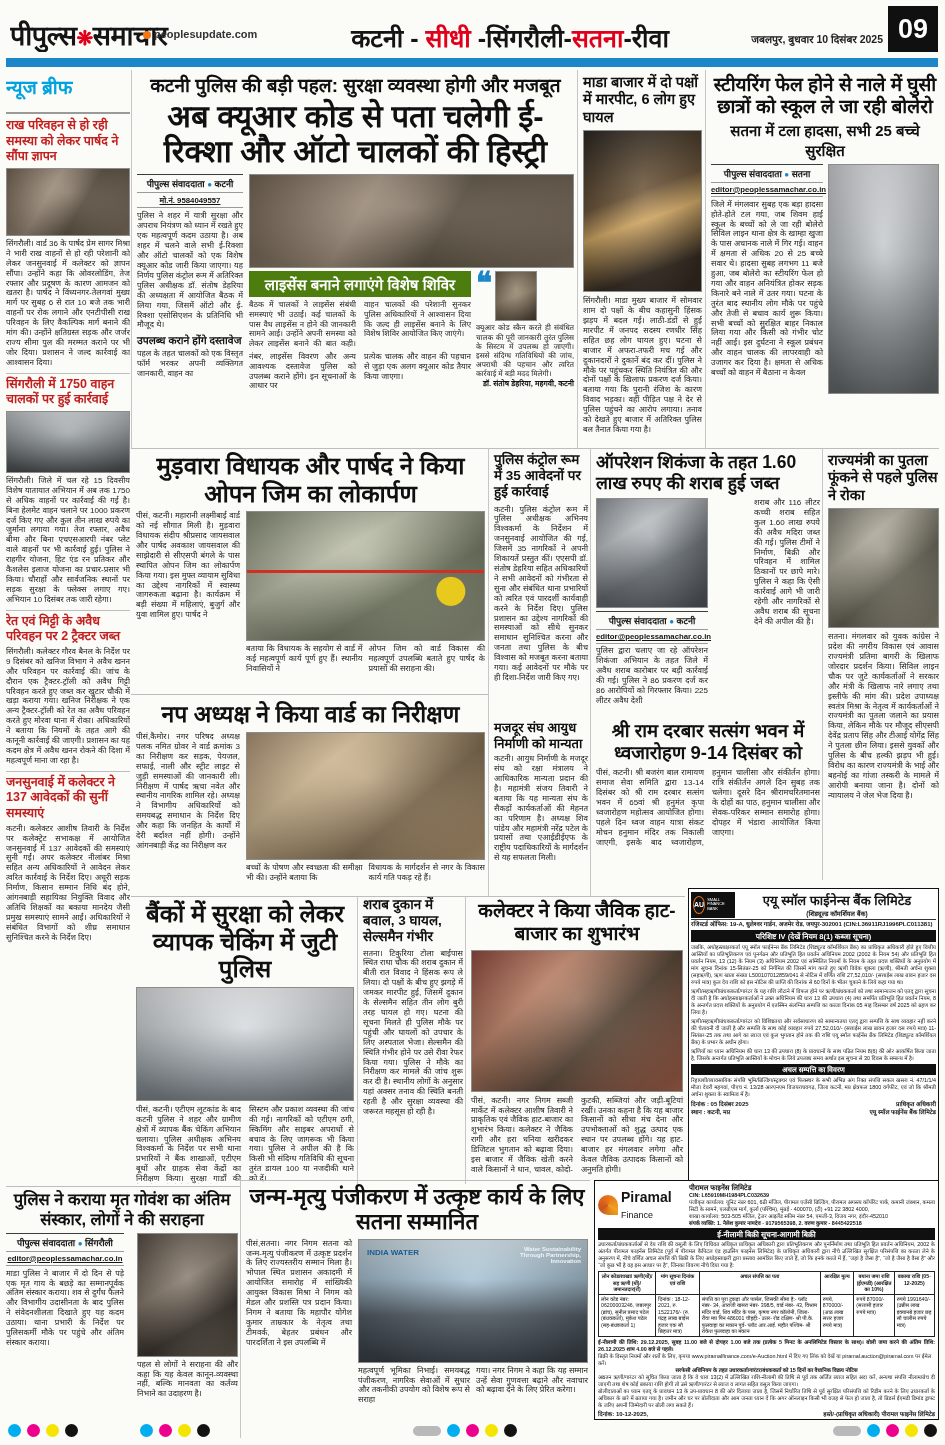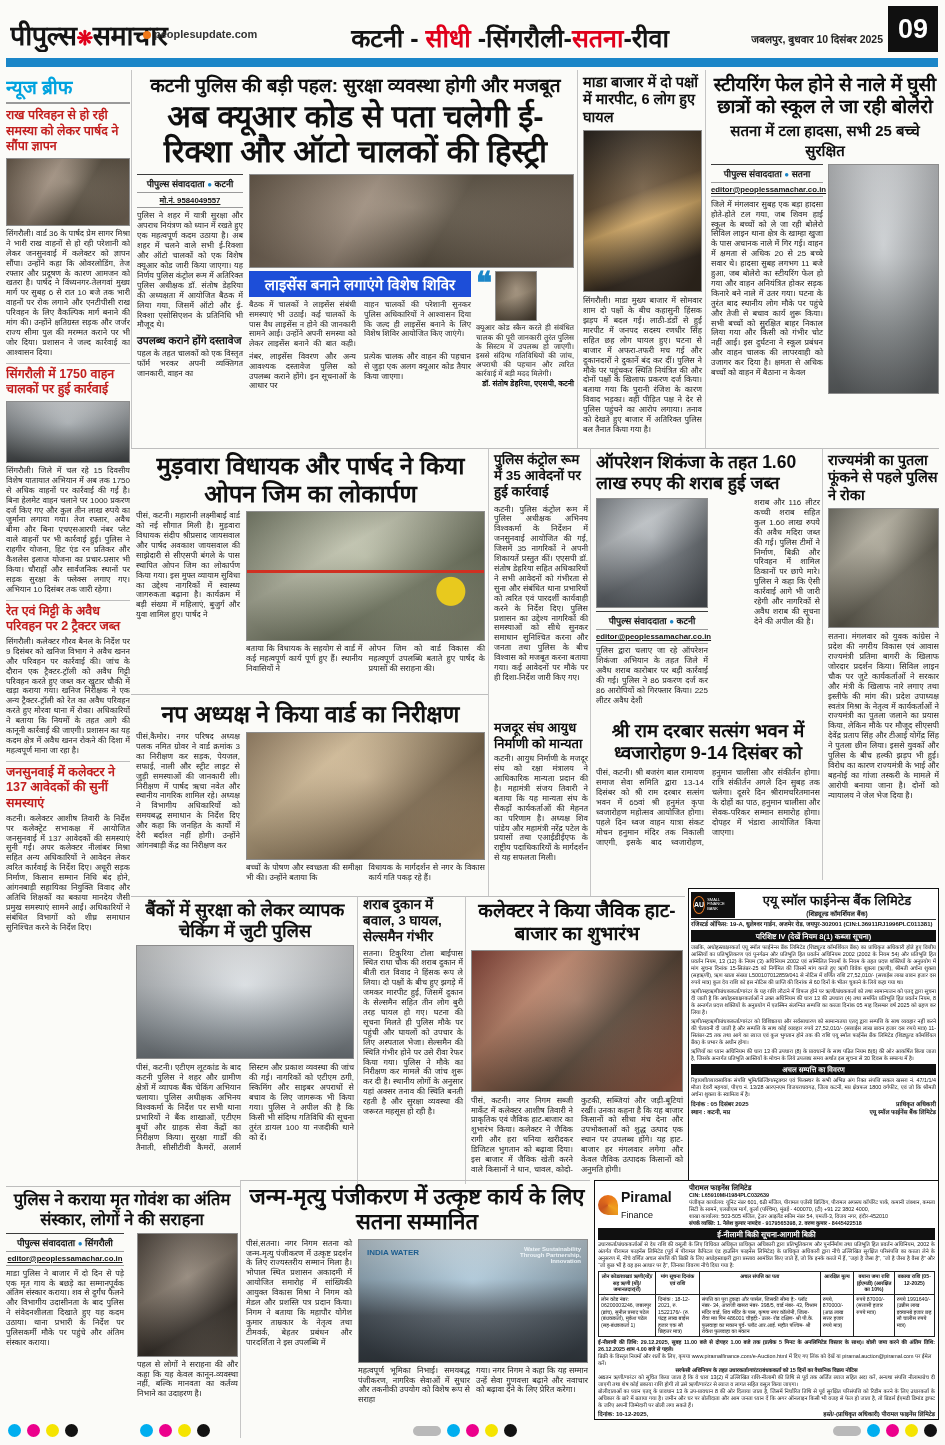--- a/index.html
+++ b/index.html
@@ -40,21 +40,21 @@
   .ph-market{background:linear-gradient(135deg,#9c4f42,#c98b6f 30%,#5e4a3a 60%,#b86c52);}
   .ph-squat{background:linear-gradient(150deg,#9aa0a6,#c3c8cc 30%,#70767c 60%,#555a60);}
   .ph-award{background:linear-gradient(180deg,#d5e6f0,#a8c4d6 32%,#55606a 62%,#3c444c);}
   .ph-govansh{background:linear-gradient(150deg,#5b5148,#8a7d6f 40%,#3f3831 70%,#6e6458);}
   .ph-officer{background:linear-gradient(160deg,#6f5f4c,#9c8a72 50%,#4f4436);}
   
   .byline{font-size:9px;font-weight:bold;text-align:center;border-top:1.6px solid #3c3c3c;border-bottom:1px solid #9a9a9a;padding:2px 0;}
   .byline .bdot{color:#1b86c8;font-size:8px;}
   .bymail{font-size:7.8px;font-weight:bold;text-align:center;border-bottom:1px solid #9a9a9a;padding:2px 0;text-decoration:underline;}
   
-  .bluebox-title{background:#1d4ed8;color:#fff;font-weight:bold;font-size:15px;text-align:center;padding:3px 2px;}
+  .bluebox-title{background:#4d7c0f;color:#fff;font-weight:bold;font-size:15px;text-align:center;padding:3px 2px;}
   .twocol{column-count:2;column-gap:8px;}
   .quote-mark{color:#1b86c8;font-size:30px;line-height:.8;font-weight:bold;}
   .qattrib{font-weight:bold;font-size:7.6px;text-align:right;}
   
   .adbox{border:1.4px solid #111;background:#fff;}
   .adbar{background:#101010;color:#fff;font-weight:bold;text-align:center;}
   .t6{font-size:6px;line-height:1.28;}
   .t5{font-size:5.4px;line-height:1.3;}
   table.piramal{border-collapse:collapse;width:100%;}
   table.piramal th,table.piramal td{border:1px solid #222;font-size:5.2px;line-height:1.25;padding:1px 2px;vertical-align:top;text-align:left;}
@@ -77,21 +77,21 @@
     <div class="abs site" style="left:143px;top:28px;width:150px;height:16px;"><span class="dot"></span><span>peoplesupdate.com</span></div>
     <div class="abs regions center" style="left:300px;top:20px;width:420px;height:34px;">
       <span>कटनी</span> <span>-</span> <span class="red">सीधी</span> <span>-</span><span>सिंगरौली</span><span>-</span><span class="red">सतना</span><span>-</span><span>रीवा</span>
     </div>
     <div class="abs dateline" style="left:745px;top:32px;width:138px;height:14px;text-align:right;">जबलपुर, बुधवार 10 दिसंबर 2025</div>
     <div class="abs pagebox" style="left:888px;top:6px;width:50px;height:46px;">09</div>
   </header>
   <div class="abs bluebar" style="left:6px;top:58px;width:932px;height:9px;"></div>
 
   <section class="abs" style="left:6px;top:74px;width:124px;height:1106px;">
-    <h3 style="font-size:19px;color:#00a3df;border-bottom:2px solid #9a9a9a;padding-bottom:2px;">न्यूज ब्रीफ</h3>
+    <h3 style="font-size:19px;color:#00a3df;border-bottom:2px solid #9a9a9a;padding-bottom:12px;">न्यूज ब्रीफ</h3>
     <div style="margin-top:4px;">
       <h4 class="hl-red">राख परिवहन से हो रही समस्या को लेकर पार्षद ने सौंपा ज्ञापन</h4>
       <div class="photo ph-meeting" style="height:66px;margin:3px 0;"></div>
       <p class="bt">सिंगरौली। वार्ड 36 के पार्षद प्रेम सागर मिश्रा ने भारी राख वाहनों से हो रही परेशानी को लेकर जनसुनवाई में कलेक्टर को ज्ञापन सौंपा। उन्होंने कहा कि ओवरलोडिंग, तेज रफ्तार और प्रदूषण के कारण आमजन को खतरा है। पार्षद ने विंध्यनगर-तेलगवां मुख्य मार्ग पर सुबह 6 से रात 10 बजे तक भारी वाहनों पर रोक लगाने और एनटीपीसी राख परिवहन के लिए वैकल्पिक मार्ग बनाने की मांग की। उन्होंने क्षतिग्रस्त सड़क और जर्जर राज्य सीमा पुल की मरम्मत कराने पर भी जोर दिया। प्रशासन ने जल्द कार्रवाई का आश्वासन दिया।</p>
     </div>
     <div class="hline-t" style="margin-top:5px;padding-top:3px;">
       <h4 class="hl-red">सिंगरौली में 1750 वाहन चालकों पर हुई कार्रवाई</h4>
       <div class="photo ph-street" style="height:60px;margin:3px 0;"></div>
       <p class="bt">सिंगरौली। जिले में चल रहे 15 दिवसीय विशेष यातायात अभियान में अब तक 1750 से अधिक वाहनों पर कार्रवाई की गई है। बिना हेलमेट वाहन चलाने पर 1000 प्रकरण दर्ज किए गए और कुल तीन लाख रुपये का जुर्माना लगाया गया। तेज रफ्तार, अवैध बीमा और बिना एचएसआरपी नंबर प्लेट वाले वाहनों पर भी कार्रवाई हुई। पुलिस ने राहगीर योजना, हिट एंड रन प्रतिकर और कैशलेस इलाज योजना का प्रचार-प्रसार भी किया। चौराहों और सार्वजनिक स्थानों पर सड़क सुरक्षा के फ्लेक्स लगाए गए। अभियान 10 दिसंबर तक जारी रहेगा।</p>
     </div>
@@ -126,21 +126,21 @@
               <p class="bt">नंबर, लाइसेंस विवरण और अन्य आवश्यक दस्तावेज पुलिस को उपलब्ध कराने होंगे। इन सूचनाओं के आधार पर</p>
               <p class="bt">प्रत्येक चालक और वाहन की पहचान से जुड़ा एक अलग क्यूआर कोड तैयार किया जाएगा।</p>
             </div>
           </div>
           <div style="flex:1;">
             <div style="display:flex;gap:3px;">
               <span class="quote-mark">❝</span>
               <div class="photo ph-officer" style="width:40px;height:48px;"></div>
             </div>
             <p class="bt" style="font-size:7.4px;margin-top:2px;">क्यूआर कोड स्कैन करते ही संबंधित चालक की पूरी जानकारी तुरंत पुलिस के सिस्टम में उपलब्ध हो जाएगी। इससे संदिग्ध गतिविधियों की जांच, अपराधी की पहचान और त्वरित कार्रवाई में बड़ी मदद मिलेगी।</p>
-            <p class="qattrib">डॉ. संतोष डेहरिया, एएसपी, कटनी</p>
+            <p class="qattrib">डॉ. संतोष डेहरिया, महगवी, कटनी</p>
           </div>
         </div>
       </div>
     </div>
   </section>
 
   <section class="abs vline-l" style="left:577px;top:70px;width:128px;height:378px;padding:4px 3px 0 5px;">
     <h3 class="hl-k" style="font-size:14.5px;line-height:1.2;">माडा बाजार में दो पक्षों में मारपीट, 6 लोग हुए घायल</h3>
     <div class="photo ph-night" style="height:160px;margin:4px 0;"></div>
     <p class="bt">सिंगरौली। माडा मुख्य बाजार में सोमवार शाम दो पक्षों के बीच कहासुनी हिंसक झड़प में बदल गई। लाठी-डंडों से हुई मारपीट में जनपद सदस्य रणधीर सिंह सहित छह लोग घायल हुए। घटना से बाजार में अफरा-तफरी मच गई और दुकानदारों ने दुकानें बंद कर दीं। पुलिस ने मौके पर पहुंचकर स्थिति नियंत्रित की और दोनों पक्षों के खिलाफ प्रकरण दर्ज किया। बताया गया कि पुरानी रंजिश के कारण विवाद भड़का। वहीं पीड़ित पक्ष ने देर से पुलिस पहुंचने का आरोप लगाया। तनाव को देखते हुए बाजार में अतिरिक्त पुलिस बल तैनात किया गया है।</p>
@@ -217,21 +217,21 @@
     <h3 class="hl-k" style="font-size:13px;line-height:1.2;">मजदूर संघ आयुध निर्माणी को मान्यता</h3>
     <p class="bt" style="margin-top:3px;">कटनी। आयुध निर्माणी के मजदूर संघ को रक्षा मंत्रालय ने आधिकारिक मान्यता प्रदान की है। महामंत्री संजय तिवारी ने बताया कि यह मान्यता संघ के सैकड़ों कार्यकर्ताओं की मेहनत का परिणाम है। अध्यक्ष शिव पांडेय और महामंत्री नरेंद्र पटेल के प्रयासों तथा एआईडीईएफ के राष्ट्रीय पदाधिकारियों के मार्गदर्शन से यह सफलता मिली।</p>
   </section>
 
   <section class="abs vline-l" style="left:590px;top:718px;width:232px;height:178px;padding:2px 2px 0 5px;">
     <h2 class="hl-k center" style="font-size:18.5px;line-height:1.2;">श्री राम दरबार सत्संग भवन में ध्वजारोहण 9-14 दिसंबर को</h2>
     <p class="bt twocol" style="margin-top:4px;">पीसं, कटनी। श्री बजरंग बाल रामायण समाज सेवा समिति द्वारा 13-14 दिसंबर को श्री राम दरबार सत्संग भवन में 65वां श्री हनुमंत कृपा ध्वजारोहण महोत्सव आयोजित होगा। पहले दिन ध्वज वाहन यात्रा संकट मोचन हनुमान मंदिर तक निकाली जाएगी, इसके बाद ध्वजारोहण, हनुमान चालीसा और संकीर्तन होगा। रात्रि संकीर्तन अगले दिन सुबह तक चलेगा। दूसरे दिन श्रीरामचरितमानस के दोहों का पाठ, हनुमान चालीसा और सेवक-परिकर सम्मान समारोह होगा। दोपहर में भंडारा आयोजित किया जाएगा।</p>
   </section>
 
   <section class="abs hline-t" style="left:131px;top:896px;width:226px;height:288px;padding:3px 3px 0 5px;">
-    <h2 class="hl-k center" style="font-size:18px;line-height:1.15;">बैंकों में सुरक्षा को लेकर व्यापक चेकिंग में जुटी पुलिस</h2>
+    <h2 class="hl-k center" style="font-size:24px;line-height:1.15;">बैंकों में सुरक्षा को लेकर व्यापक चेकिंग में जुटी पुलिस</h2>
     <div class="photo ph-bank" style="height:112px;margin:4px 0;"></div>
     <p class="bt twocol">पीसं, कटनी। एटीएम लूटकांड के बाद कटनी पुलिस ने शहर और ग्रामीण क्षेत्रों में व्यापक बैंक चेकिंग अभियान चलाया। पुलिस अधीक्षक अभिनय विश्वकर्मा के निर्देश पर सभी थाना प्रभारियों ने बैंक शाखाओं, एटीएम बूथों और ग्राहक सेवा केंद्रों का निरीक्षण किया। सुरक्षा गार्डों की तैनाती, सीसीटीवी कैमरों, अलार्म सिस्टम और प्रकाश व्यवस्था की जांच की गई। नागरिकों को एटीएम ठगी, स्किमिंग और साइबर अपराधों से बचाव के लिए जागरूक भी किया गया। पुलिस ने अपील की है कि किसी भी संदिग्ध गतिविधि की सूचना तुरंत डायल 100 या नजदीकी थाने को दें।</p>
   </section>
 
   <section class="abs vline-l hline-t" style="left:357px;top:896px;width:108px;height:288px;padding:0 2px 0 5px;">
     <h3 class="hl-k" style="font-size:13.5px;line-height:1.2;">शराब दुकान में बवाल, 3 घायल, सेल्समैन गंभीर</h3>
     <p class="bt" style="margin-top:3px;">सतना। टिकुरिया टोला बाईपास स्थित राधा चौक की शराब दुकान में बीती रात विवाद ने हिंसक रूप ले लिया। दो पक्षों के बीच हुए झगड़े में जमकर मारपीट हुई, जिसमें दुकान के सेल्समैन सहित तीन लोग बुरी तरह घायल हो गए। घटना की सूचना मिलते ही पुलिस मौके पर पहुंची और घायलों को उपचार के लिए अस्पताल भेजा। सेल्समैन की स्थिति गंभीर होने पर उसे रीवा रेफर किया गया। पुलिस ने मौके का निरीक्षण कर मामले की जांच शुरू कर दी है। स्थानीय लोगों के अनुसार यहां अक्सर तनाव की स्थिति बनती रहती है और सुरक्षा व्यवस्था की जरूरत महसूस हो रही है।</p>
   </section>
 
   <section class="abs vline-l hline-t" style="left:465px;top:896px;width:220px;height:288px;padding:3px 2px 0 5px;">

